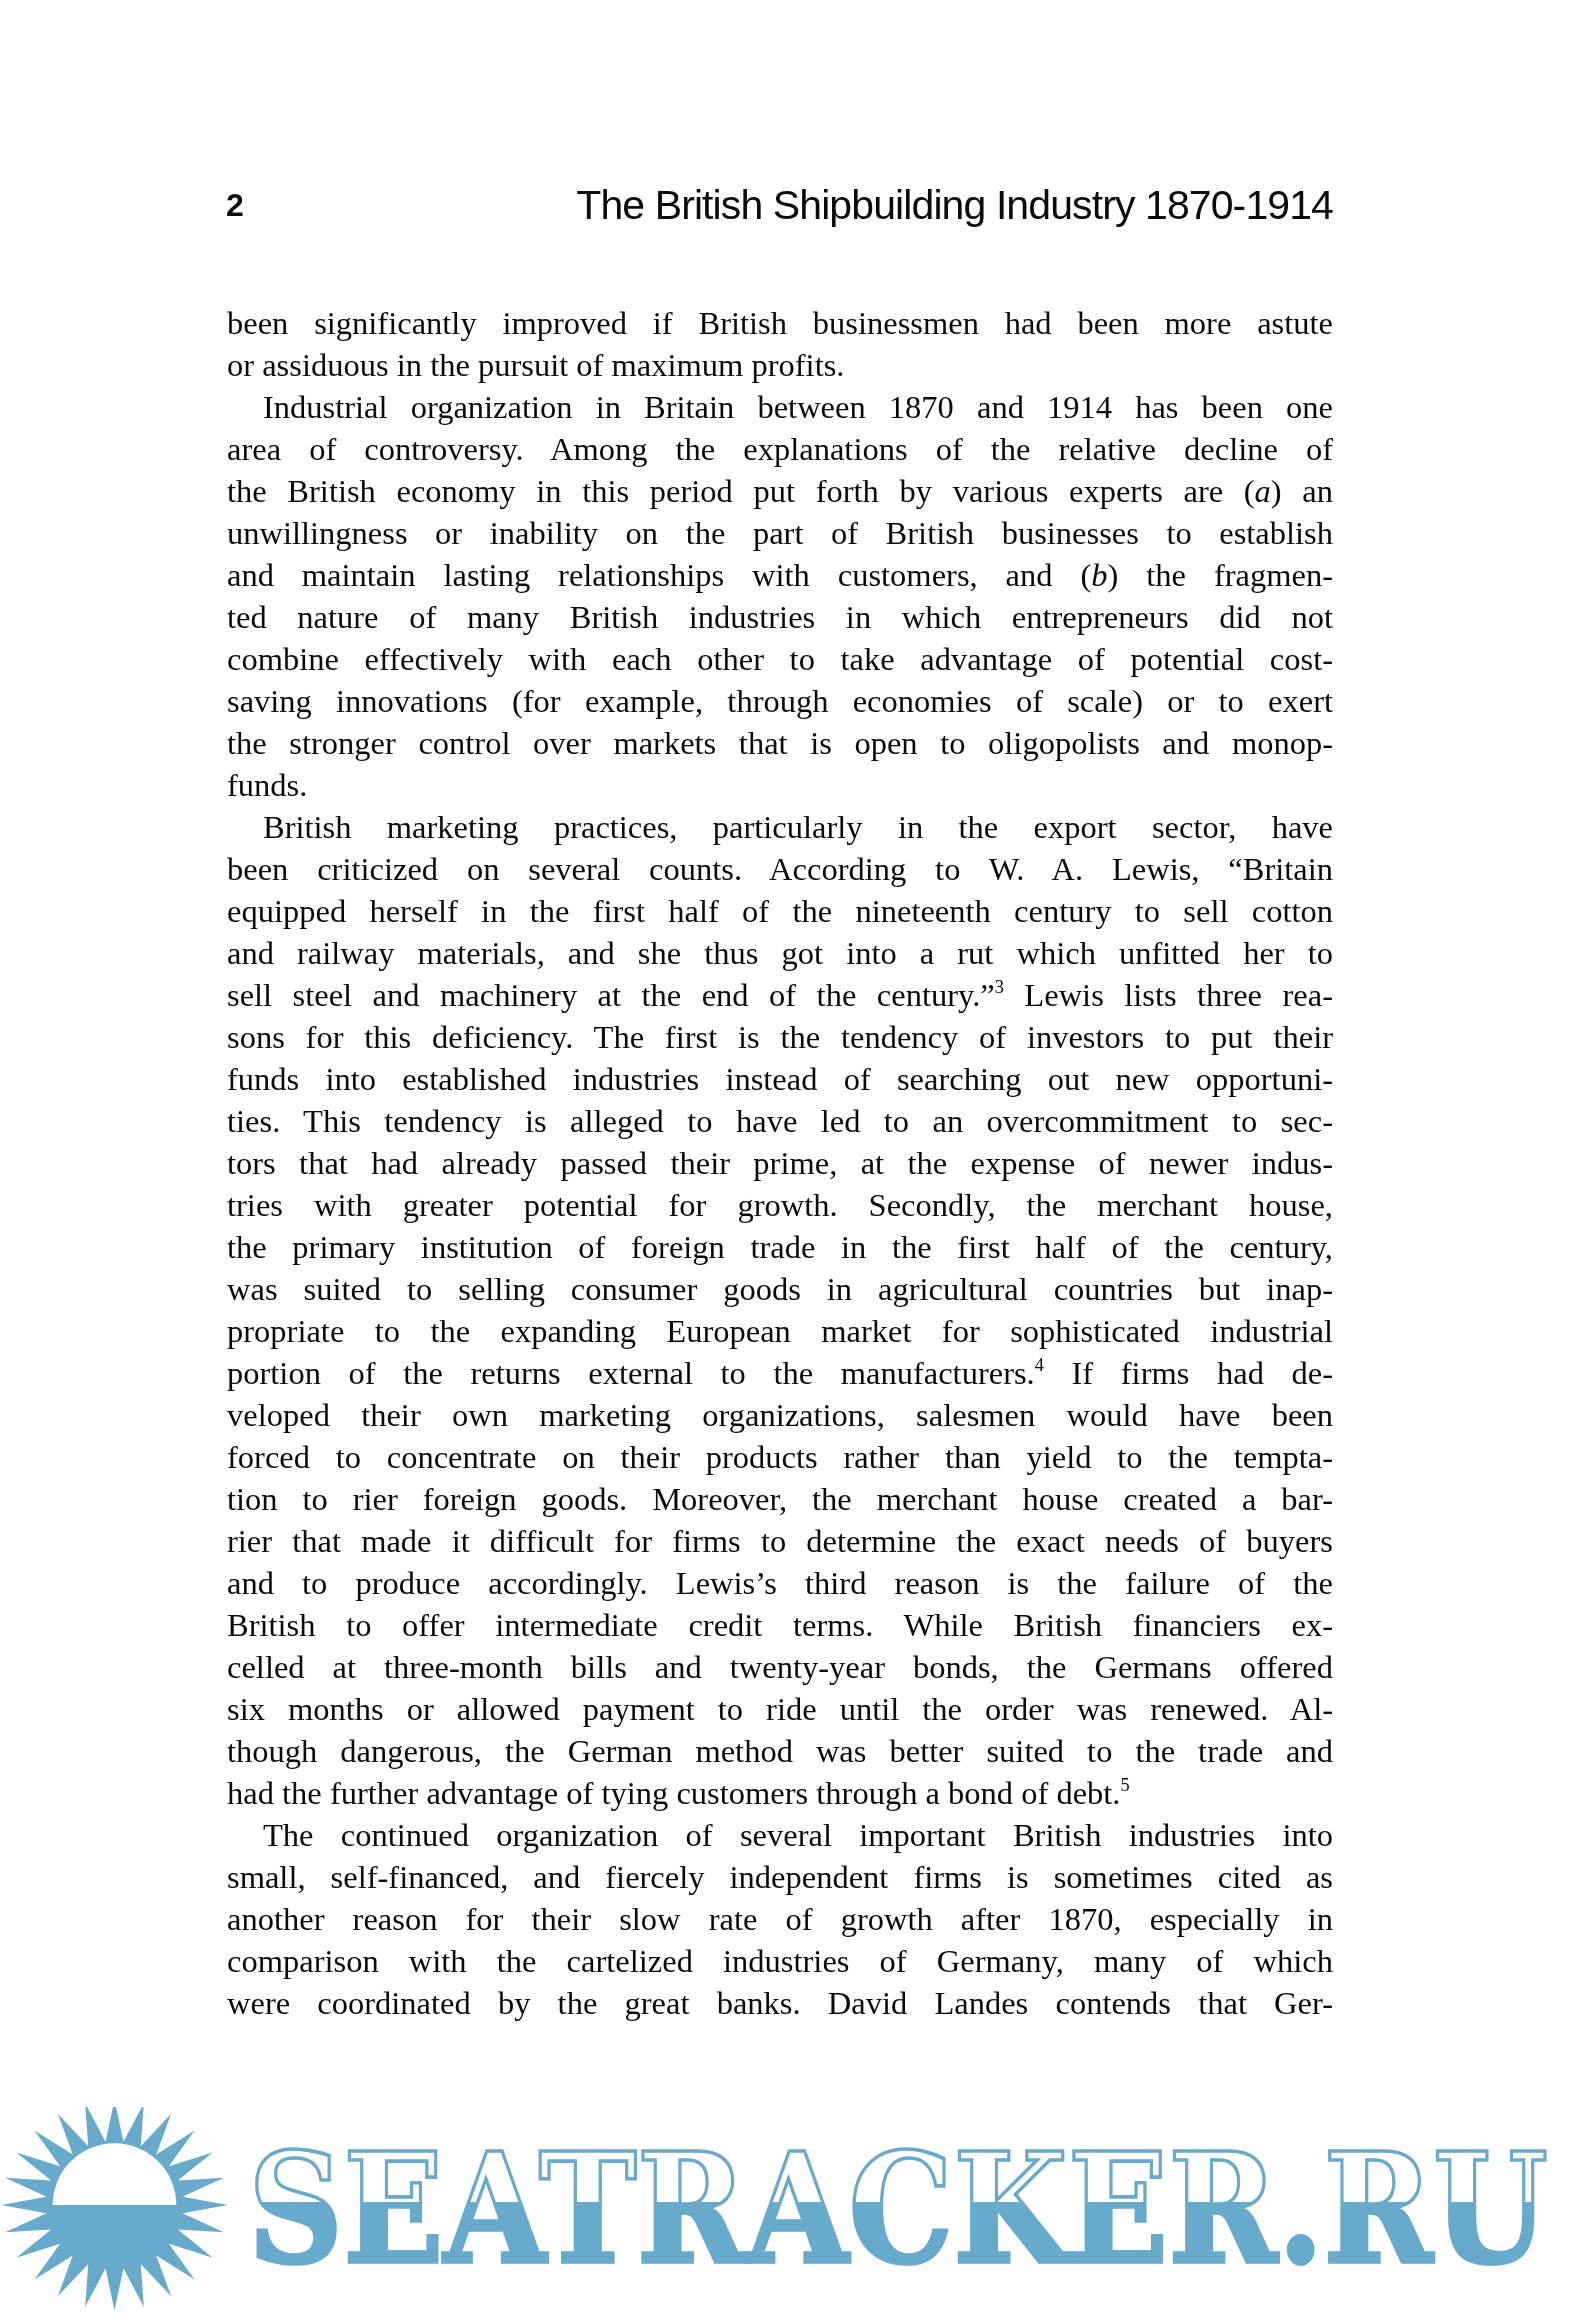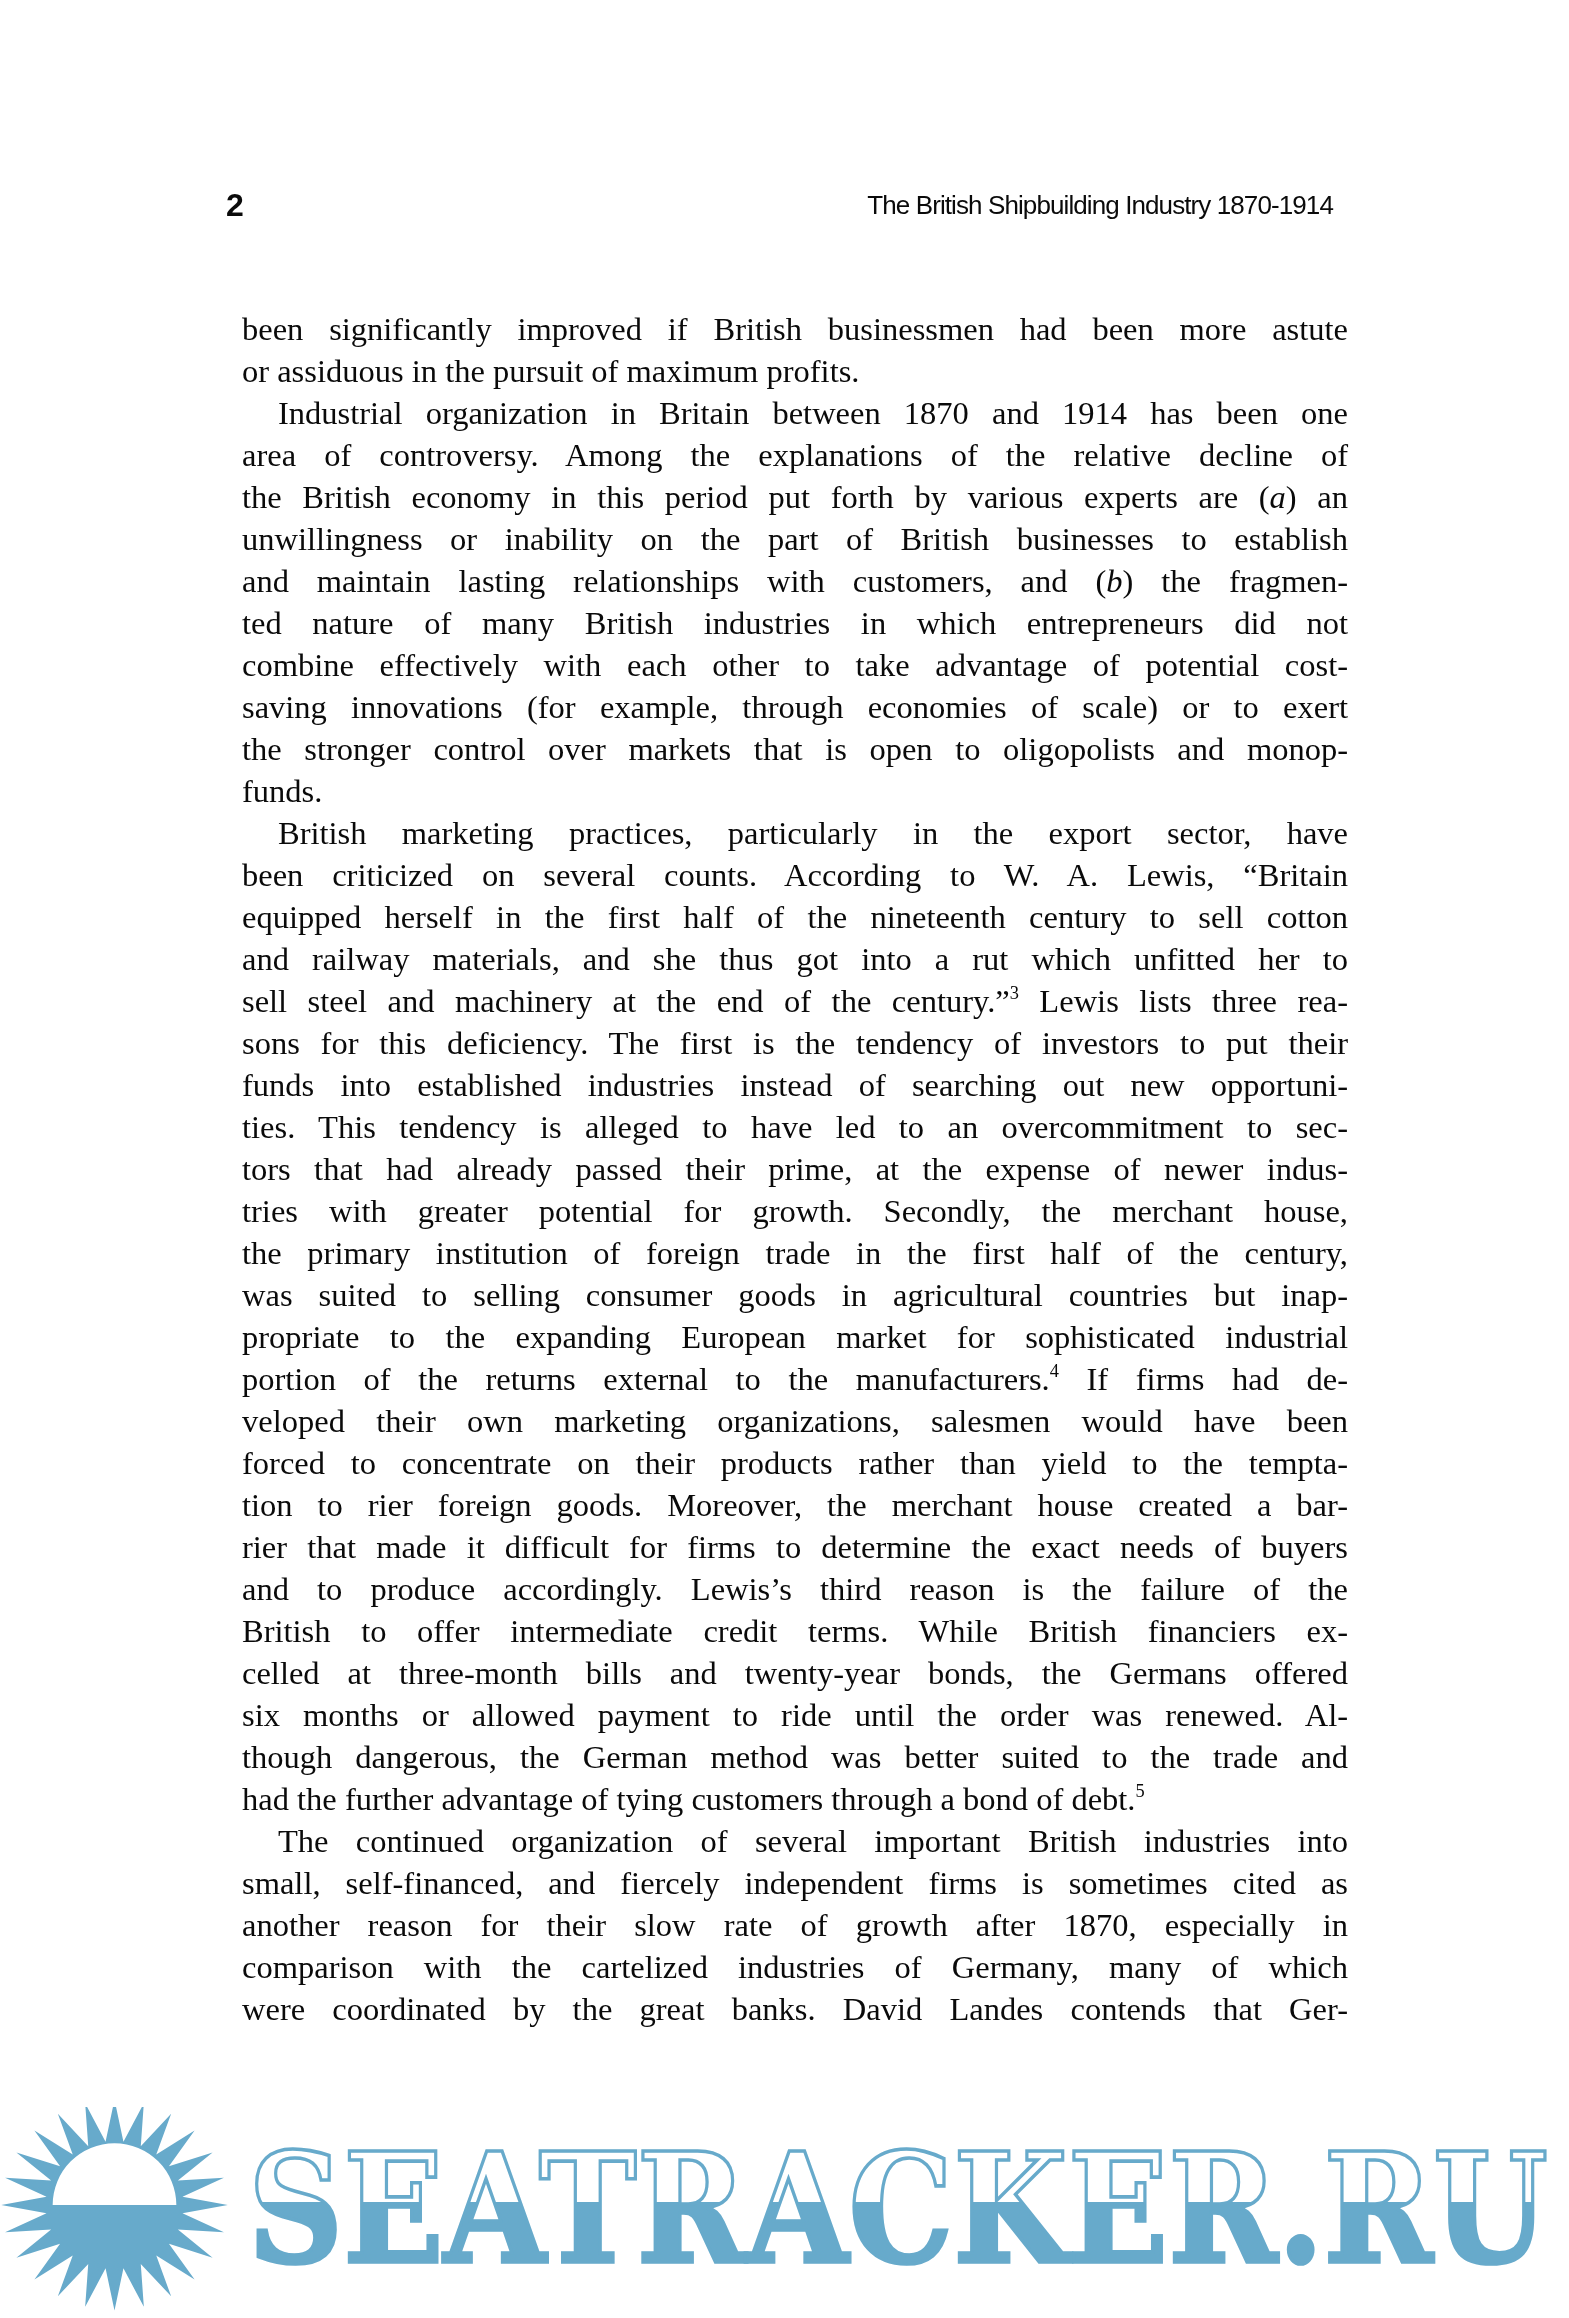--- a/index.html
+++ b/index.html
@@ -27,34 +27,33 @@
     left: 0;
     top: 2.5px;
     font-size: 32px;
     font-weight: bold;
     line-height: 37px;
   }
   .running-head {
     position: absolute;
     right: 0;
     top: 2.5px;
-    font-size: 26px;
+    font-size: 41px;
     line-height: 37px;
     letter-spacing: -0.9px;
     white-space: nowrap;
   }
   .body-text {
     position: absolute;
-    left: 242px;
+    left: 227px;
     top: 302px;
     width: 1106px;
     font-family: "Liberation Serif", "DejaVu Serif", serif;
     font-size: 32.5px;
     line-height: 42px;
-    margin-top: 6px;
   }
   .line {
     display: block;
     height: 42px;
     white-space: nowrap;
     text-align: justify;
     text-align-last: justify;
     overflow: visible;
   }
   .line.last {

